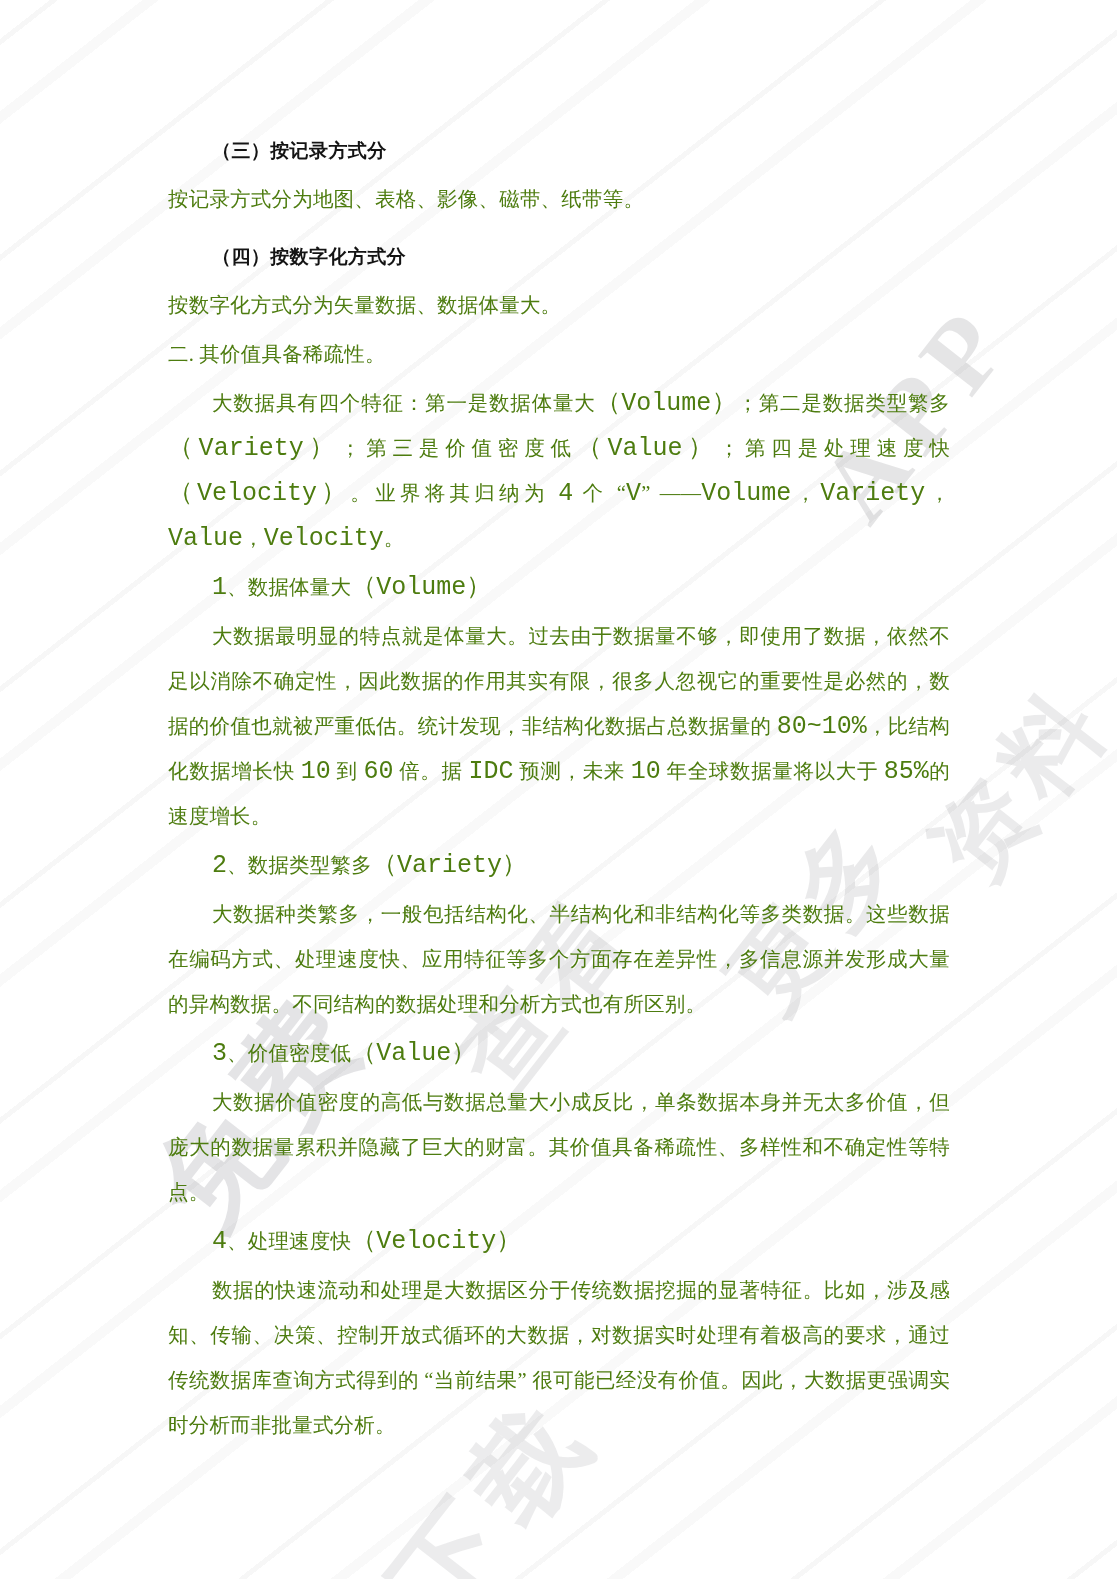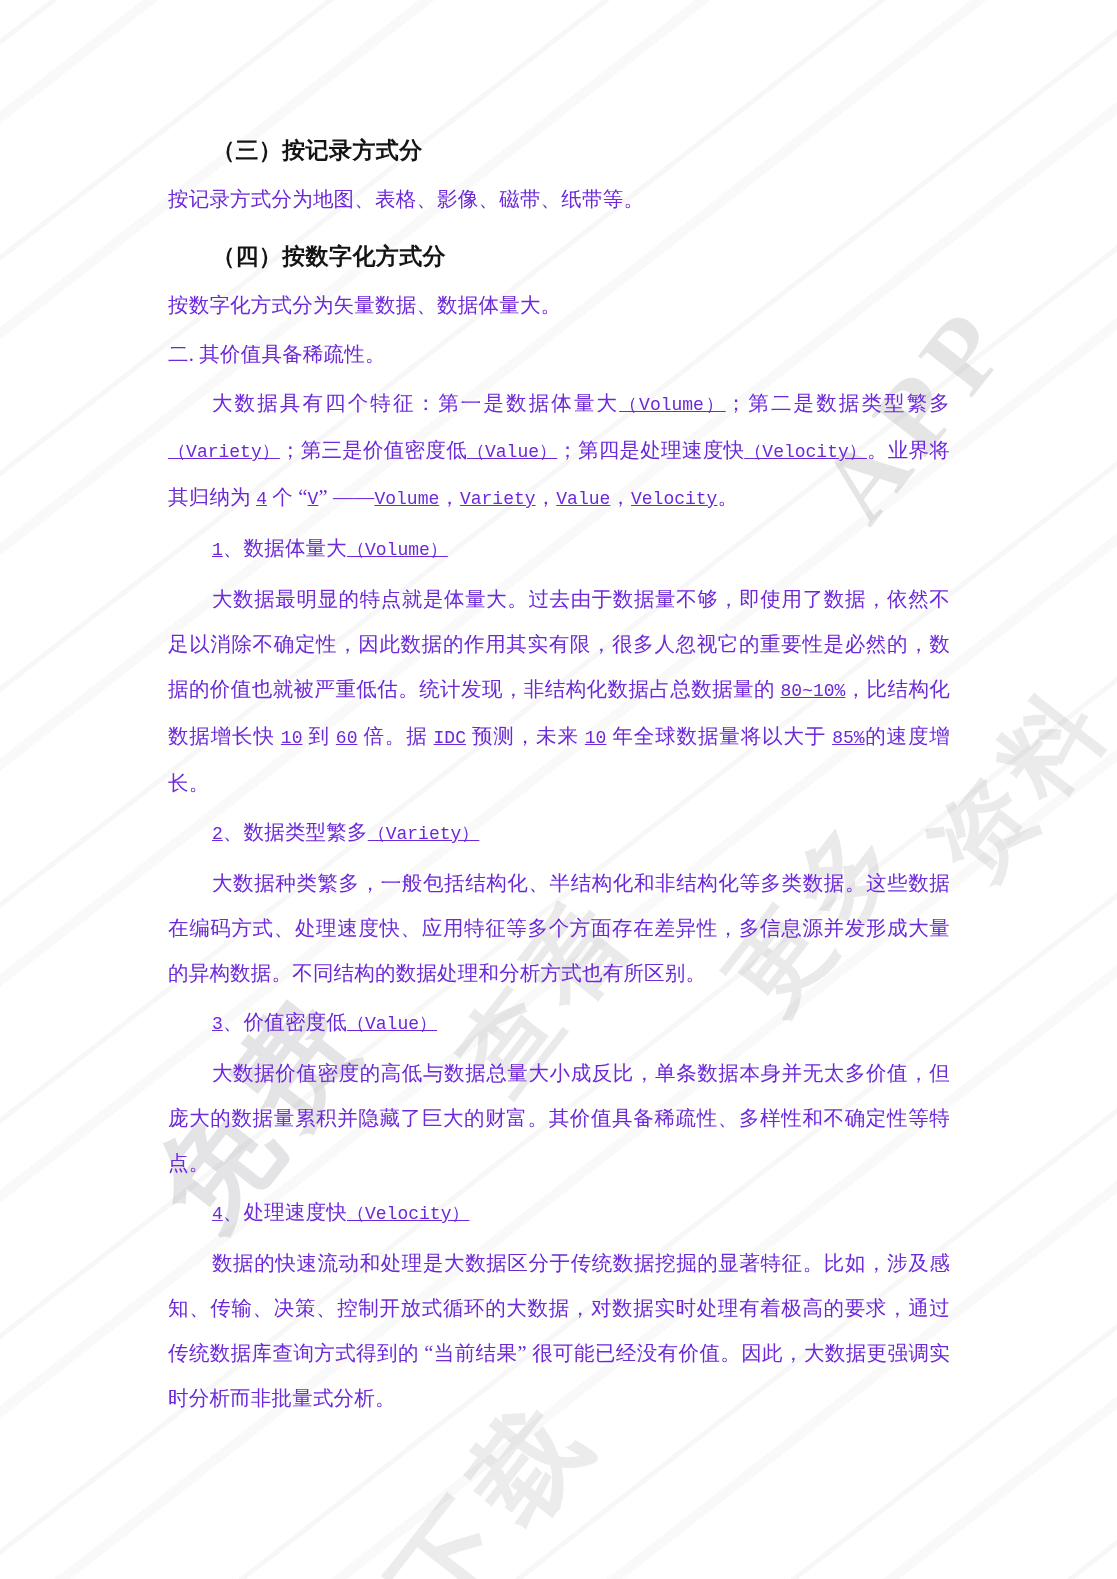--- a/index.html
+++ b/index.html
@@ -73,44 +73,43 @@
     position: absolute;
     left: 168px;
     top: 128px;
     width: 786px;
     z-index: 3;
   }
 
   .h3 {
     font-family: Liberation Serif, serif;
     font-weight: bold;
-    font-size: 23px;
+    font-size: 19px;
     line-height: 45px;
     margin: 0 0 4px 0;
     text-indent: 44px;
     color: #141414;
     letter-spacing: 0.4px;
   }
   .para {
     font-size: 20.5px;
     line-height: 45px;
     margin: 0 4px 4px 0;
     text-align: justify;
     text-justify: inter-ideograph;
-    color: #6d28d9;
+    color: #4d7c0f;
     letter-spacing: 0.2px;
   }
   .para.flush { text-indent: 0; }
   .para.indent { text-indent: 44px; }
   .sub { text-indent: 44px; }
   .lat {
     font-family: "Liberation Mono", "DejaVu Sans Mono", monospace;
-    font-size: 18px;
+    font-size: 25px;
     letter-spacing: 0;
-    text-decoration: underline;
   }
   .gap-sm { height: 8px; }
 </style>
 </head>
 <body>
 
 <div id="page">
 
   <div id="watermark">
     <div class="wm-streaks"></div>

